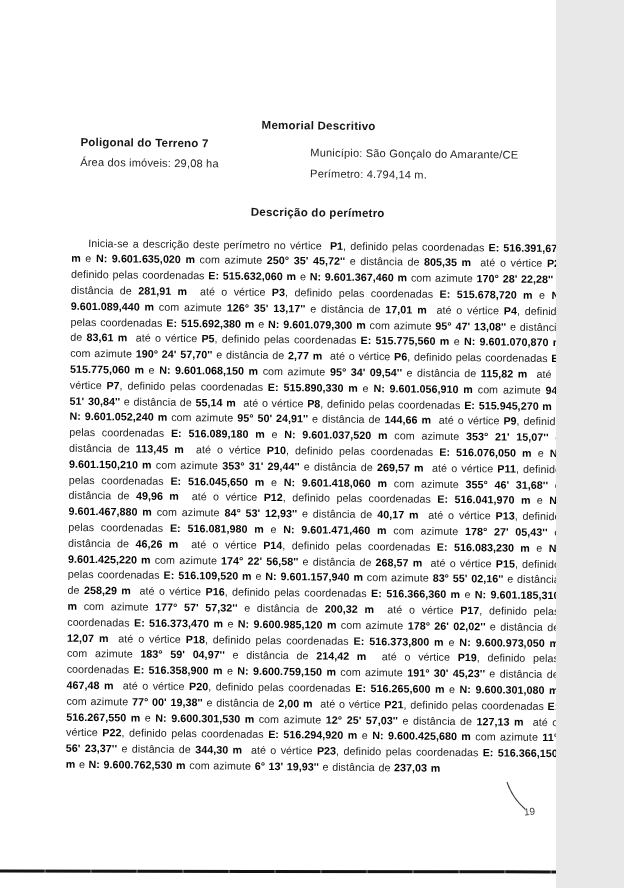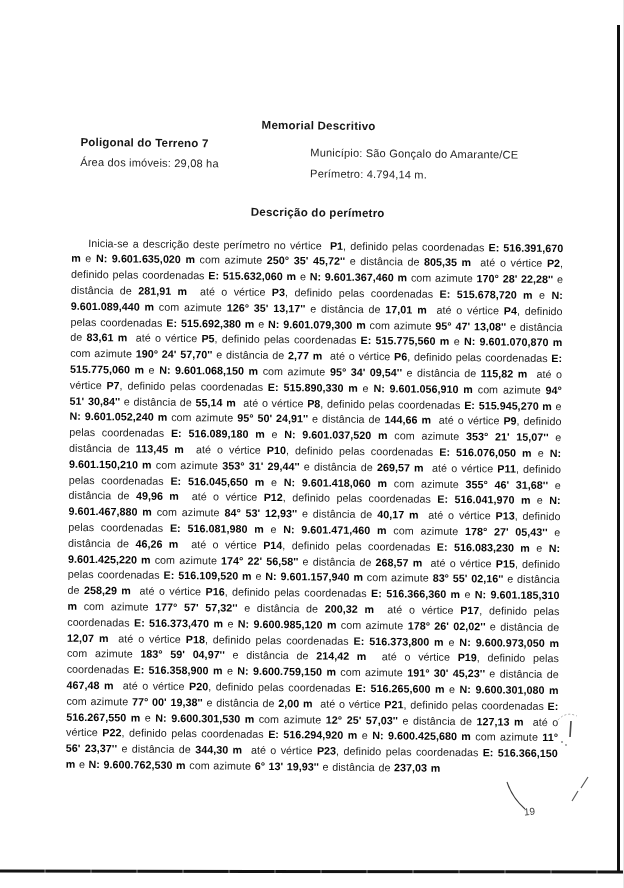--- a/index.html
+++ b/index.html
@@ -3,21 +3,21 @@
 <meta charset="utf-8">
 <style>
   html, body { margin: 0; padding: 0; }
   body {
     width: 624px; height: 888px;
     background: #e8e8e8;
     font-family: "Liberation Sans", "DejaVu Sans", sans-serif;
   }
   .page {
     position: relative;
-    width: 623px; height: 888px;
+    width: 556px; height: 888px;
     background: #ffffff;
     overflow: hidden;
     color: #1c1c1c;
   }
   
   .tilt {
     position: absolute; inset: 0;
     transform: rotate(0.62deg);
     transform-origin: 0 0;
   }

